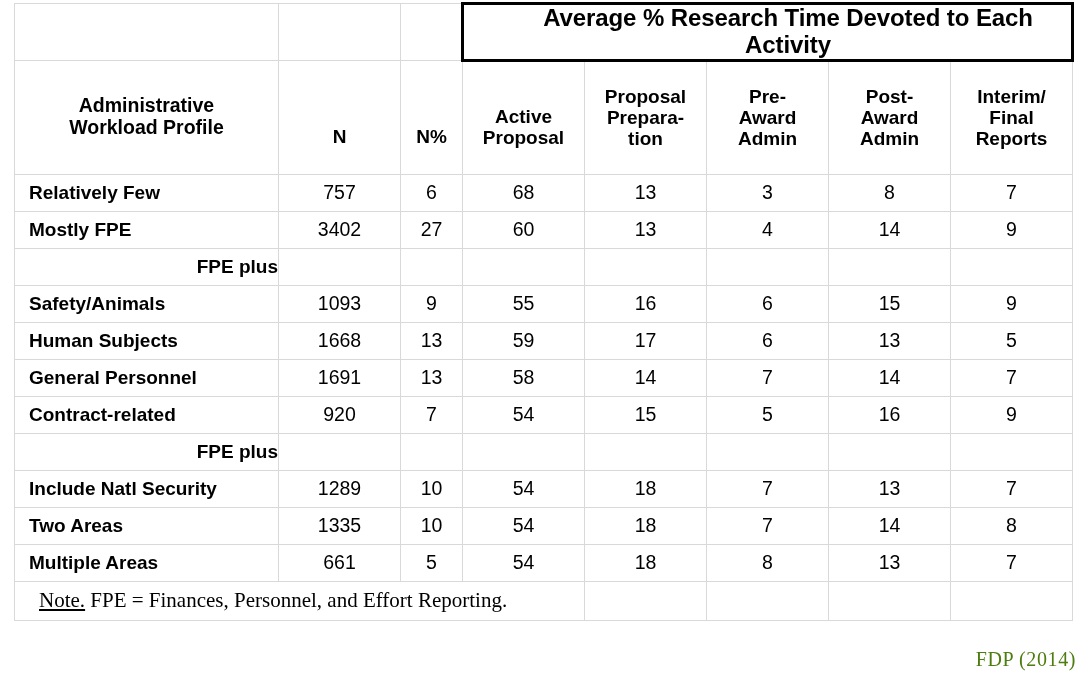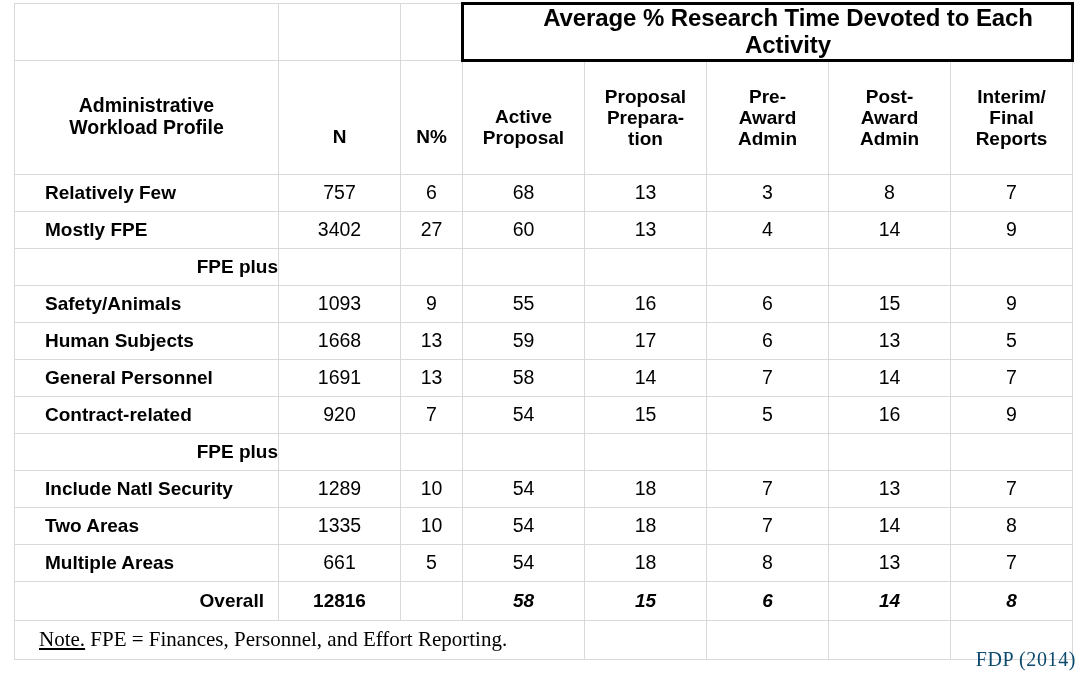--- a/index.html
+++ b/index.html
@@ -78,21 +78,21 @@
   .r-data td {
     height: 36px;
     border-left: 2px solid #000000;
     border-right: 2px solid #000000;
     border-top: 1px solid #000000;
     border-bottom: 1px solid #000000;
     font-size: 19px;
   }
   .r-data td.label {
     text-align: left;
-    padding-left: 30px;
+    padding-left: 14px;
     font-weight: bold;
   }
   .r-data td.num { font-weight: normal; font-size: 19.5px; }
 
   
   .r-group td {
     height: 36px;
     background: #f7f7f7;
     border-left: 2px solid #000000;
     border-right: 2px solid #000000;
@@ -151,21 +151,21 @@
   }
 
   
   .credit {
     position: absolute;
     right: 16px;
     top: 648px;
     font-family: "Liberation Serif", serif;
     font-size: 20px;
     letter-spacing: 0.6px;
-    color: #0c4a6e;
+    color: #4d7c0f;
     white-space: nowrap;
   }
 </style>
 </head>
 <body>
 
 <div class="sheet">
 
   <table class="grid">
     <colgroup>
@@ -338,30 +338,20 @@
         <td class="label">Multiple Areas</td>
         <td class="num">661</td>
         <td class="num">5</td>
         <td class="num">54</td>
         <td class="num">18</td>
         <td class="num">8</td>
         <td class="num">13</td>
         <td class="num">7</td>
       </tr>
 
-      <tr class="r-overall">
-        <td class="label">Overall</td>
-        <td>12816</td>
-        <td></td>
-        <td class="ital">58</td>
-        <td class="ital">15</td>
-        <td class="ital">6</td>
-        <td class="ital">14</td>
-        <td class="ital">8</td>
-      </tr>
 
       <tr class="r-note">
         <td class="note" colspan="4"><span class="note-lead">Note.</span><span> FPE = Finances, Personnel, and Effort Reporting.</span></td>
         <td></td>
         <td></td>
         <td></td>
         <td></td>
       </tr>
 
     </tbody>

